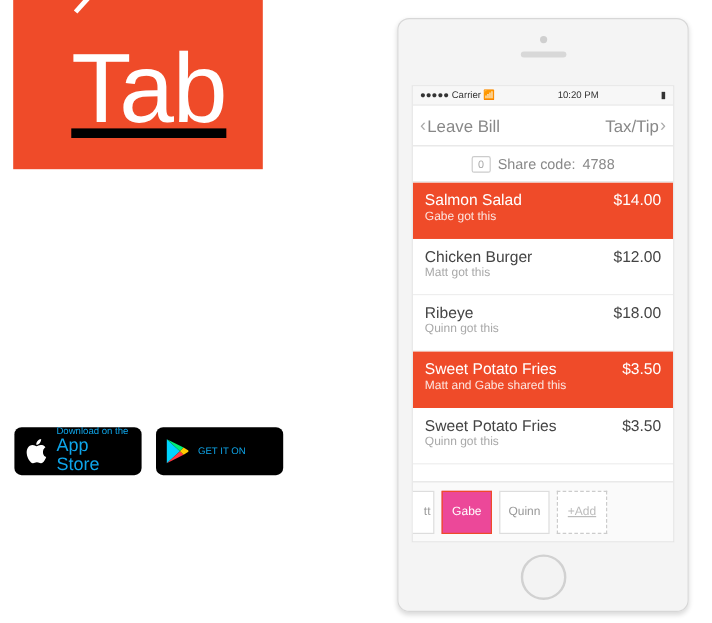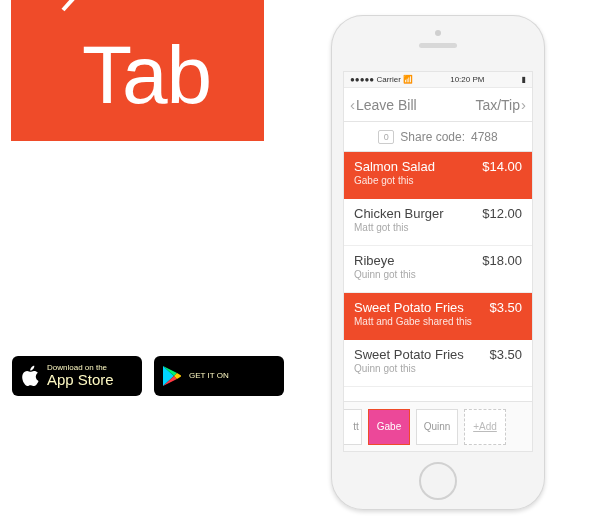--- a/index.html
+++ b/index.html
@@ -8,26 +8,27 @@
     height: 519px;
     background: #ffffff;
     font-family: -apple-system, "Helvetica Neue", Arial, sans-serif;
     position: relative;
     overflow: hidden;
   }
   .logo-block {
     position: absolute;
     left: 11px;
     top: 0;
-    width: 253px;
+    width: 208px;
     height: 141px;
     background: #ef4b29;
     display: flex;
     align-items: center;
     justify-content: center;
+    text-decoration: underline;
   }
   .logo-slash {
     position: absolute;
     left: 52px;
     top: 8px;
     width: 44px;
     height: 4px;
     background: #fff;
     transform: rotate(-48deg);
     transform-origin: left center;
@@ -42,43 +43,43 @@
     margin-left: 18px;
   }
   .store-buttons {
     position: absolute;
     left: 12px;
     top: 356px;
     display: flex;
     gap: 12px;
   }
   .store-btn {
-    width: 130px;
+    width: 106px;
     height: 40px;
     background: #000;
     border-radius: 6px;
     display: flex;
     align-items: center;
     padding: 0 8px;
-    color: #fef9c3;
+    color: #0ea5e9;
     gap: 7px;
   }
   .store-btn .small { font-size: 8px; line-height: 1; }
   .store-btn .big { font-size: 15px; line-height: 1.1; font-weight: 500; }
   .store-btn svg { flex-shrink: 0; }
 
   
   .phone {
     position: absolute;
     left: 331px;
     top: 15px;
-    width: 214px;
+    width: 243px;
     height: 495px;
     background: #f4f4f4;
-    border-radius: 32px;
+    border-radius: 10px;
     box-shadow: 0 2px 4px rgba(0,0,0,0.15), inset 0 0 0 1px #d7d7d7;
   }
   .phone-speaker {
     position: absolute;
     top: 28px; left: 50%; transform: translateX(-50%);
     width: 38px; height: 5px; background: #d8d8d8; border-radius: 3px;
   }
   .phone-cam {
     position: absolute;
     top: 15px; left: 50%; transform: translateX(-50%);

